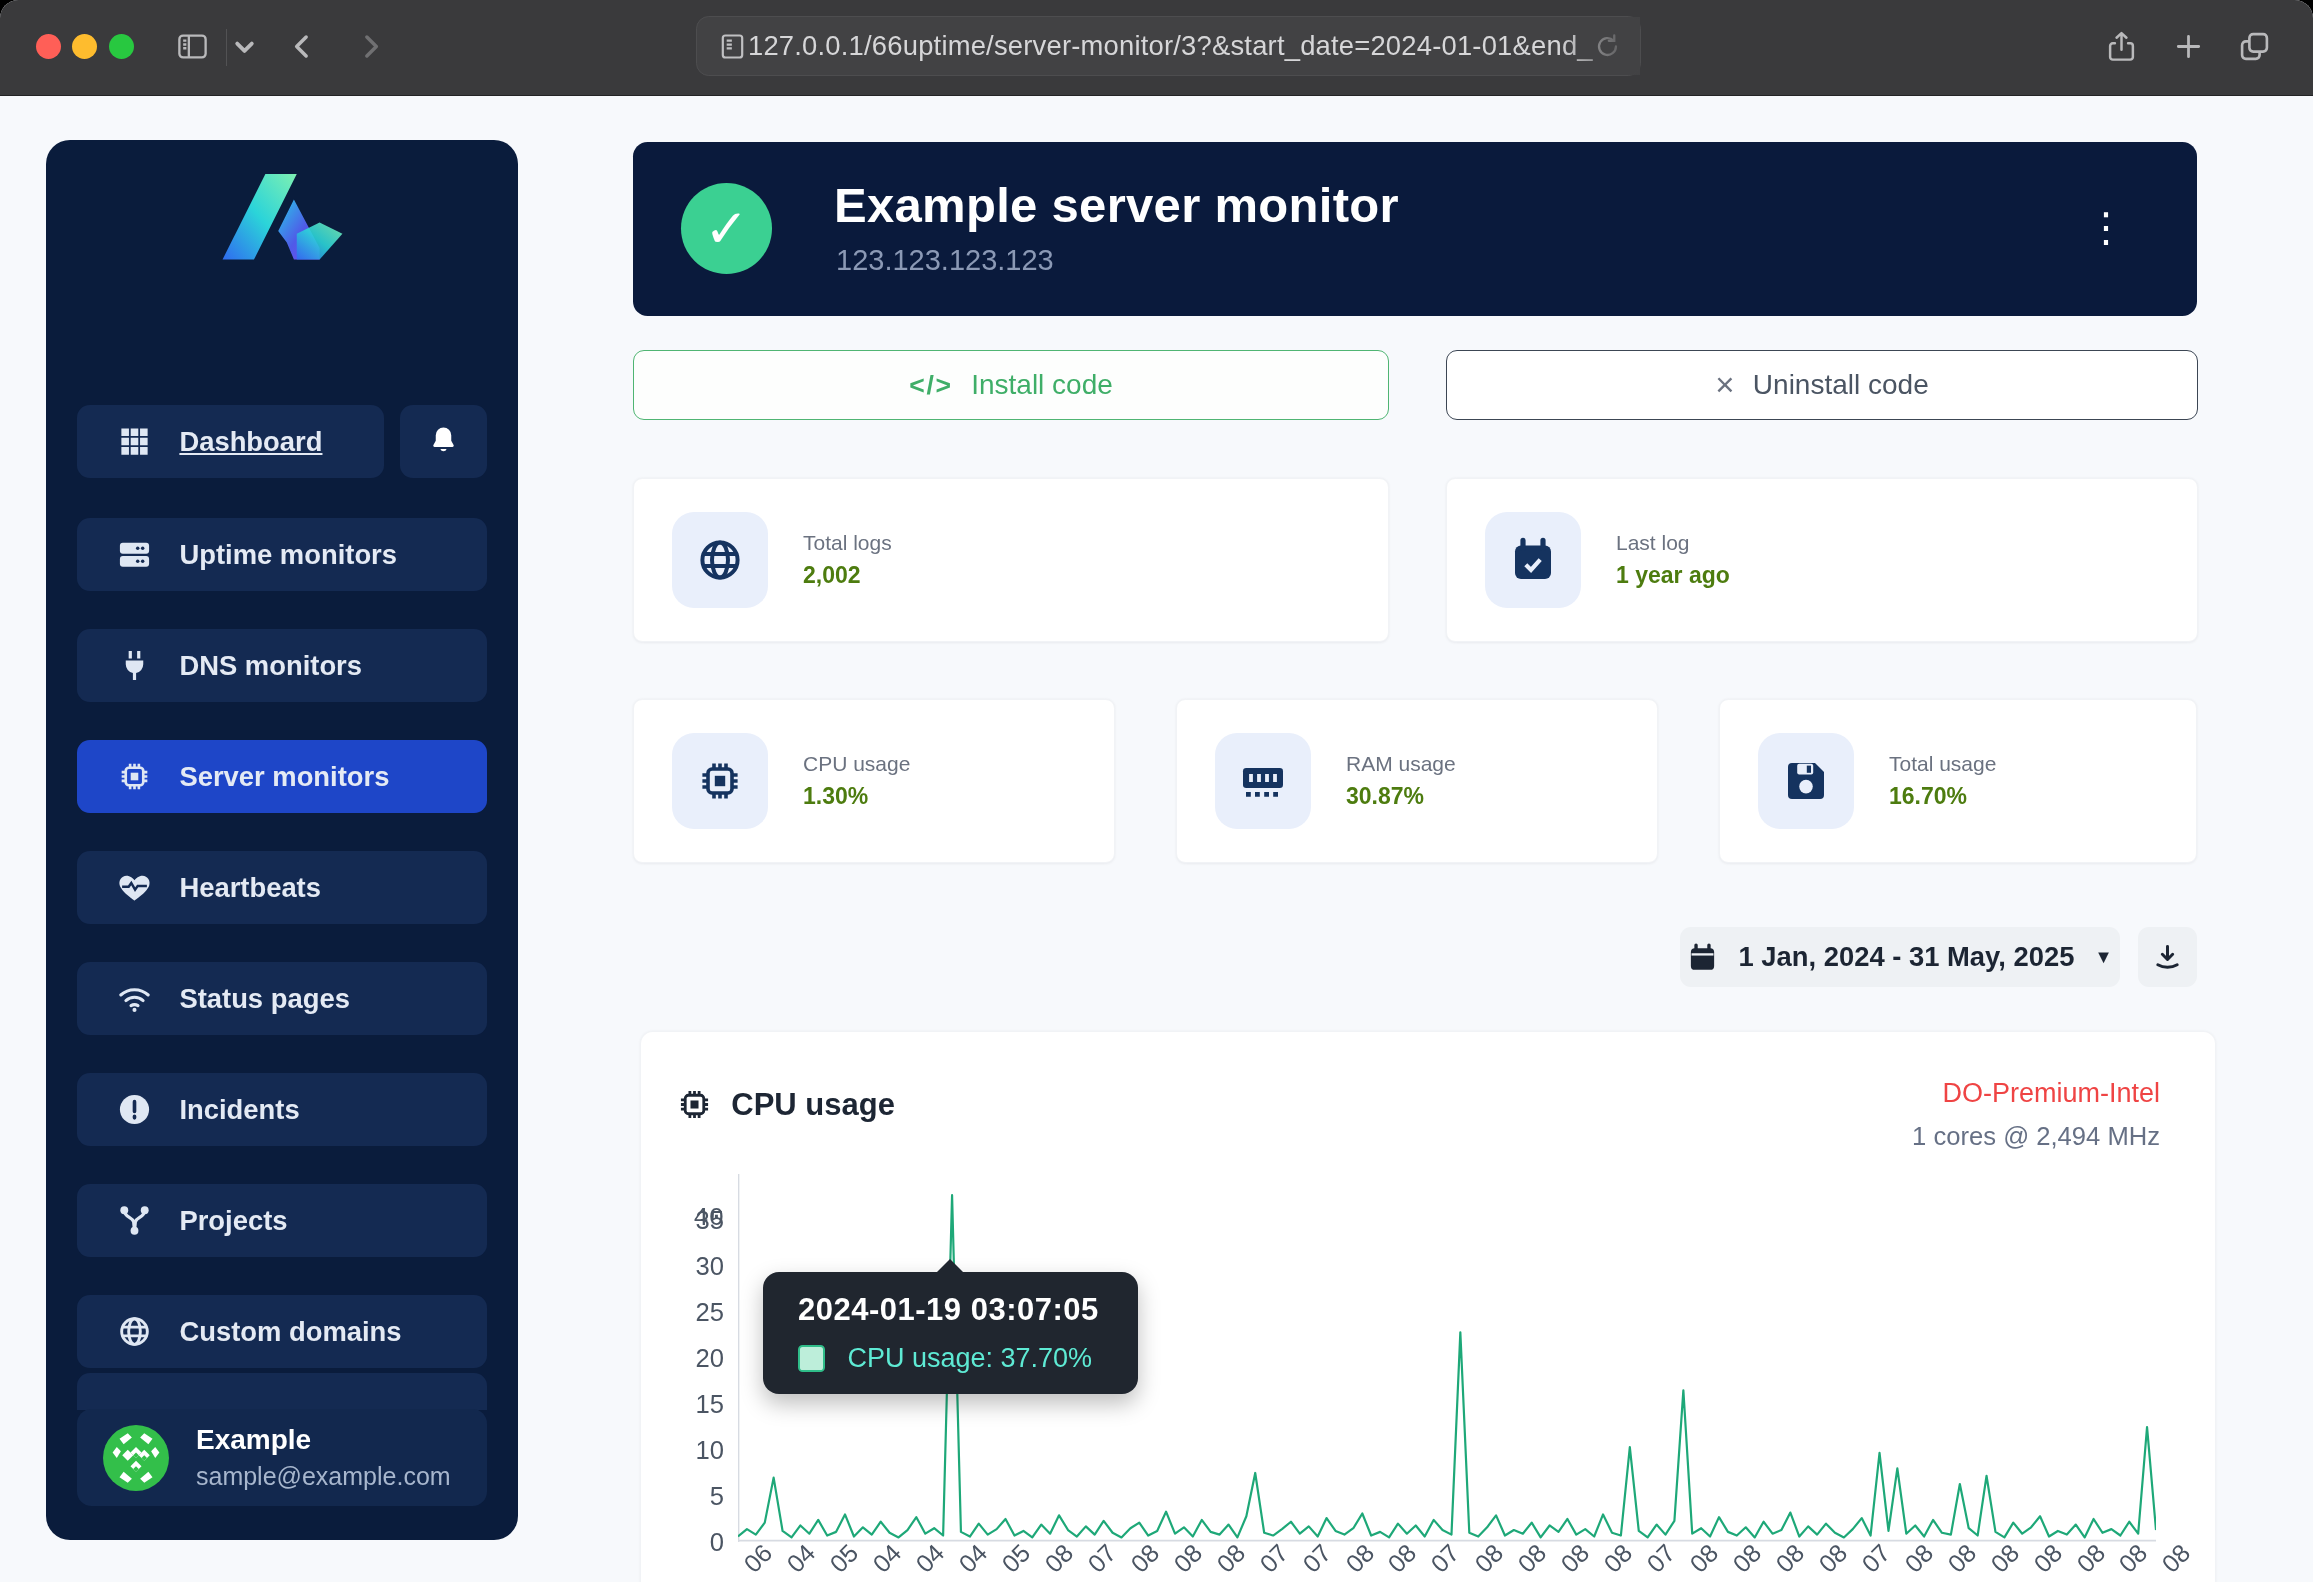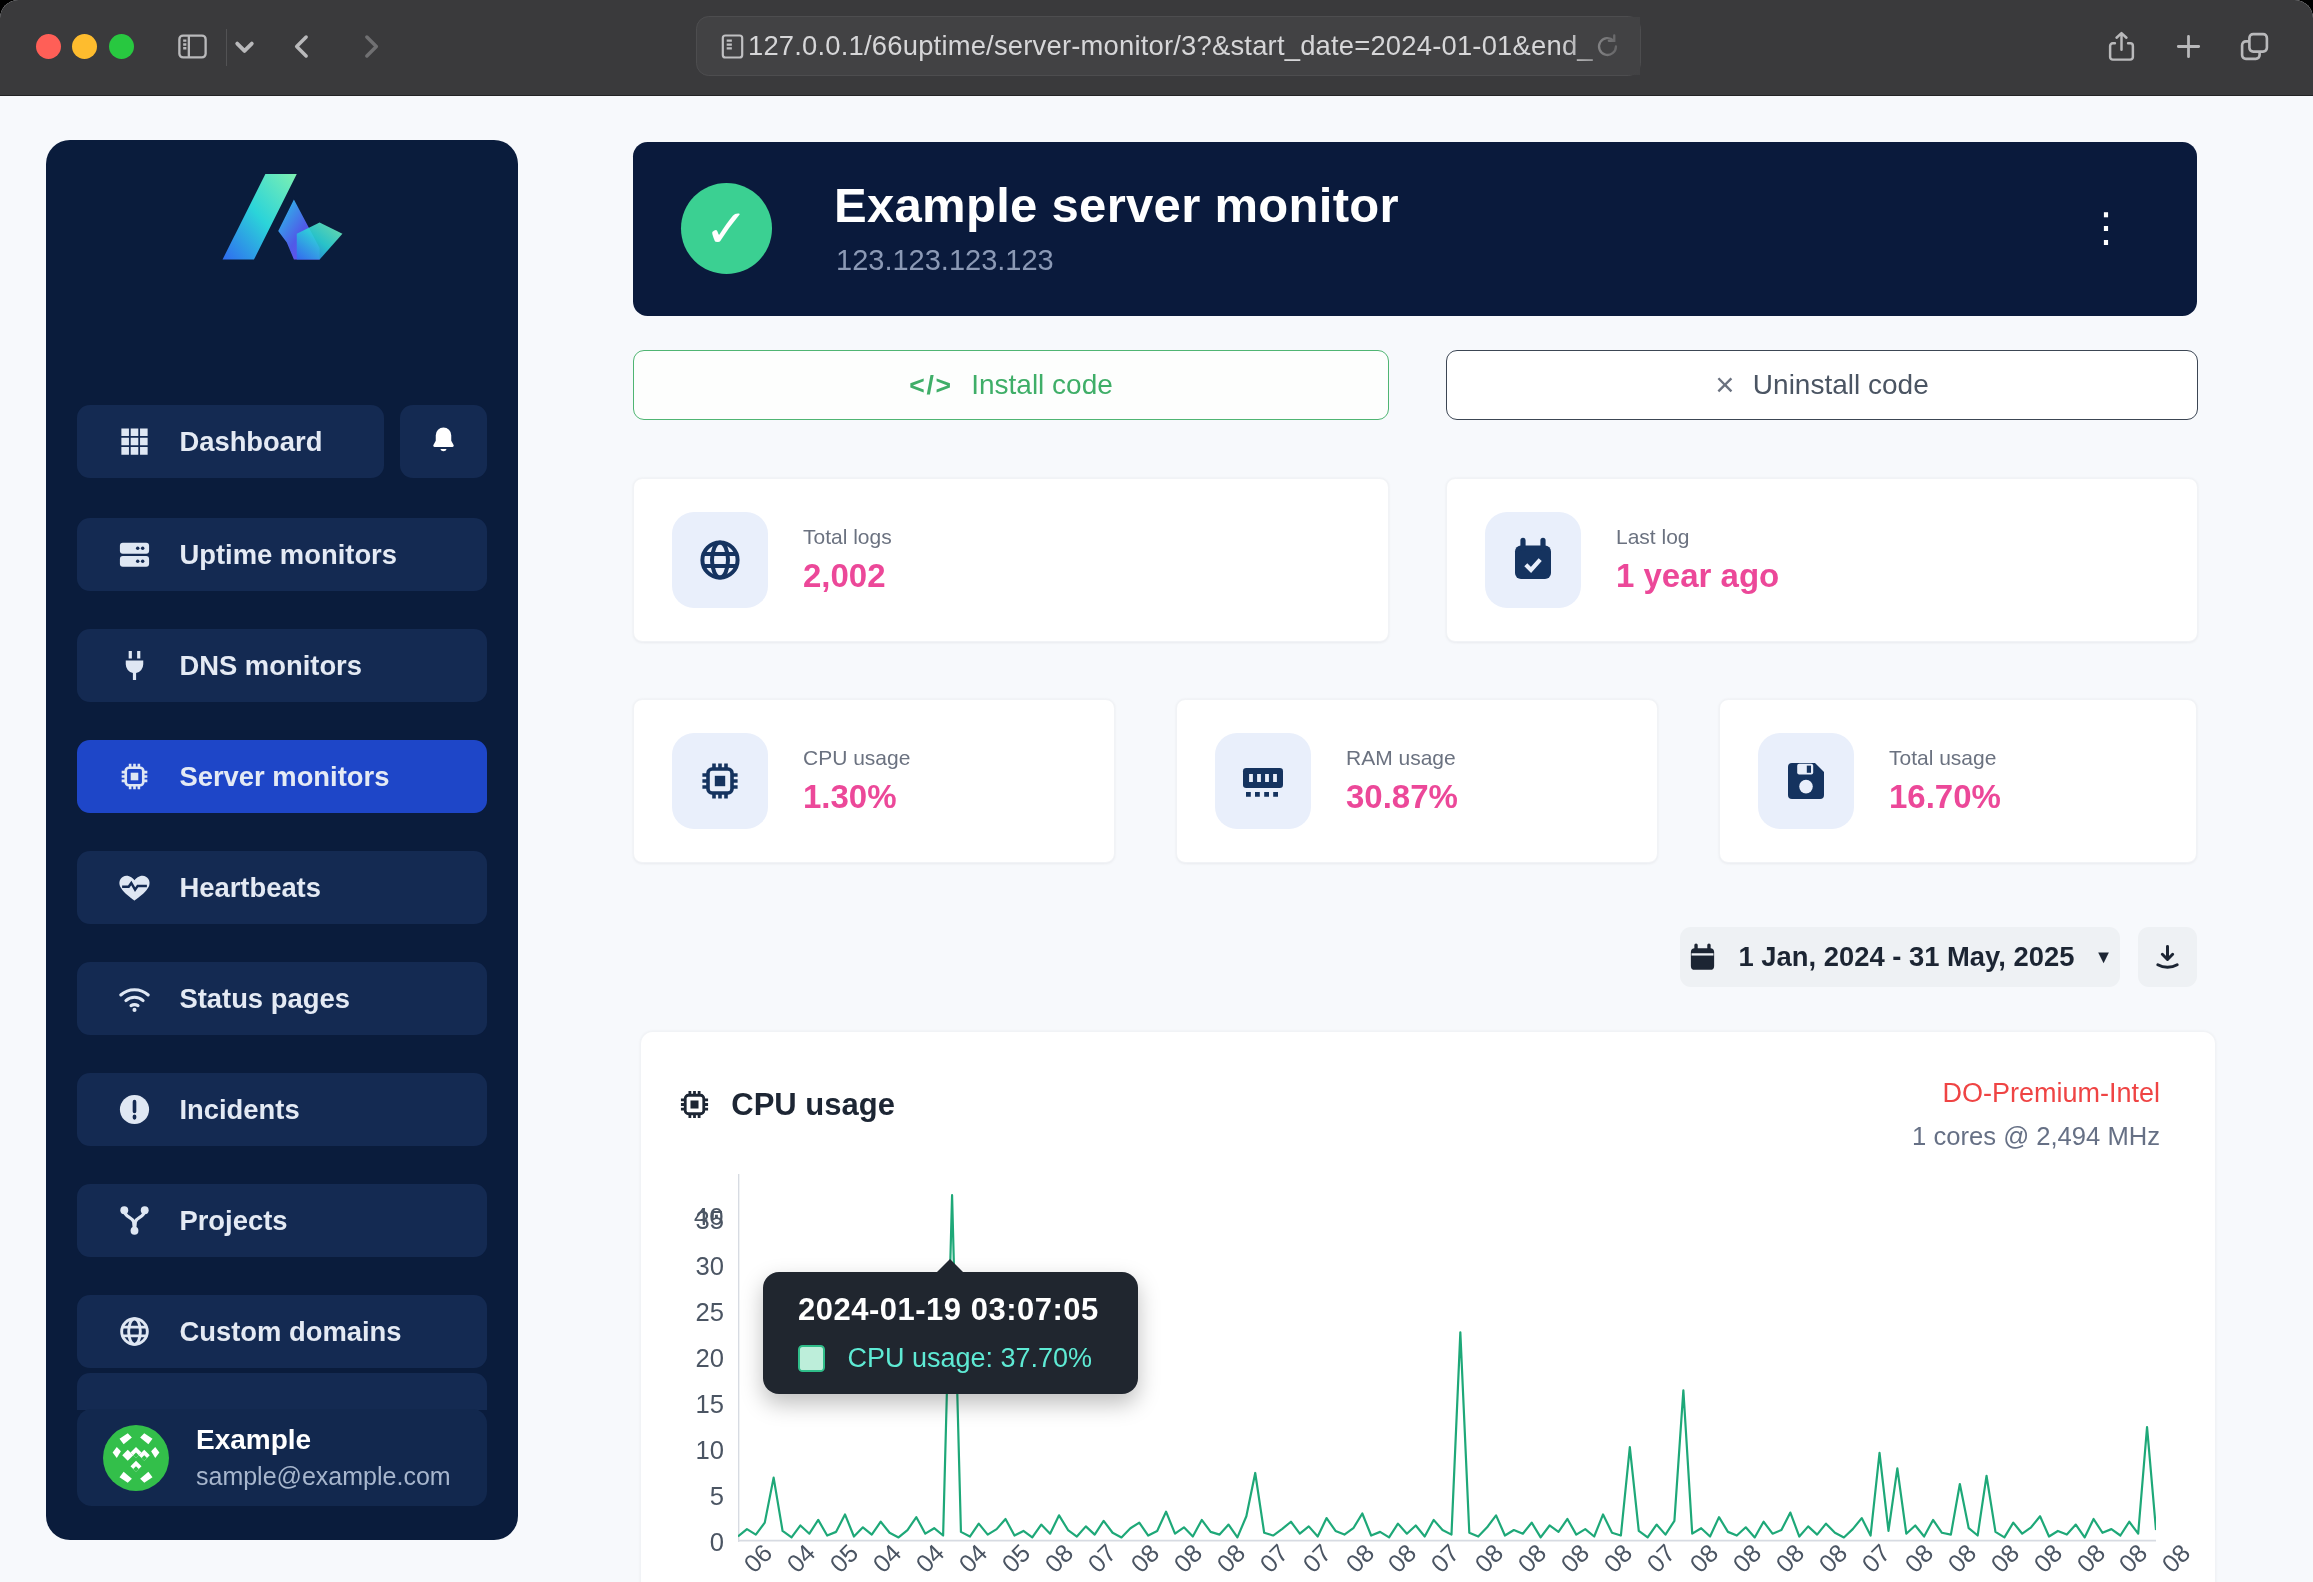--- a/index.html
+++ b/index.html
@@ -24,21 +24,21 @@
   
   .sidebar { position:absolute; left:46px; top:140px; width:472px; height:1400px; background:#0a1c3c; border-radius:24px; overflow:hidden; }
   .logo { position:absolute; left:0; top:25.6px; width:472px; display:flex; justify-content:center; }
   .side-nav { position:absolute; left:31px; top:265px; width:410px; }
   .dash-row { display:flex; gap:16.4px; margin-bottom:40px; }
   .side-item { height:73px; background:#142a52; border-radius:12.8px; display:flex; align-items:center; padding-left:40px;
     color:#e4eaf4; font-size:27.4px; font-weight:bold; margin-bottom:38px; cursor:pointer; }
   .side-item.active { background:#1e46c8; }
   .si-icon { width:35px; height:35px; margin-right:27.4px; display:flex; color:#dfe7f3; flex:0 0 auto; }
   .si-icon svg { width:35px; height:35px; }
-  .dash-item { flex:1; margin-bottom:0; }
+  .dash-item { flex:1; margin-bottom:0;text-decoration:underline; }
   .bell-btn { width:87px; height:73px; background:#142a52; border-radius:12.8px; display:flex; align-items:center; justify-content:center; color:#fff; cursor:pointer; }
   .bell-btn svg { width:31px; height:31px; }
   .sliver { position:absolute; left:31px; top:1233px; width:410px; height:37px; background:#142a52; border-radius:12.8px 12.8px 0 0; }
   .user-card { position:absolute; left:31px; top:1269px; width:410px; height:97px; background:#12284e; border-radius:14.6px;
     display:flex; align-items:center; padding-left:25.6px; cursor:pointer; }
   .avatar { width:66px; height:66px; border-radius:50%; flex:0 0 auto; }
   .user-meta { margin-left:27.4px; }
   .user-name { color:#fff; font-size:28px; font-weight:bold; }
   .user-email { color:#a7b6cd; font-size:25px; margin-top:5.5px; }
 
@@ -59,21 +59,21 @@
   .btn-uninstall .x-ic { font-size:33px; color:#6b7280; }
 
   
   .stat-card { position:absolute; background:#fff; border-radius:9.1px; box-shadow:0 0.9px 2.7px rgba(16,24,40,.06); border:0.9px solid #f1f3f6;
     display:flex; align-items:center; padding-left:38px; }
   .stat-ic { width:96px; height:96px; border-radius:22px; background:#e9effb; display:flex; align-items:center; justify-content:center;
     color:#15335f; flex:0 0 auto; }
   .stat-ic svg { width:48px; height:48px; }
   .stat-meta { margin-left:35px; }
   .stat-label { color:#6b7280; font-size:21px; }
-  .stat-value { color:#ec4899; font-size:33px; font-weight:bold; margin-top:7.3px; }
+  .stat-value { color:#4d7c0f; font-size:23px; font-weight:bold; margin-top:7.3px; }
 
   
   .range-btn { position:absolute; left:1680px; top:927px; width:440px; height:60px; background:#eef1f4; border-radius:11px;
     display:flex; align-items:center; justify-content:center; gap:20px; color:#1c2533; font-size:27.4px; font-weight:bold; cursor:pointer; }
   .range-btn svg { width:31px; height:31px; }
   .caret { font-size:18.3px; color:#1c2533; }
   .dl-btn { position:absolute; left:2138px; top:927px; width:59px; height:60px; background:#eef1f4; border-radius:11px;
     display:flex; align-items:center; justify-content:center; color:#1c2533; cursor:pointer; }
   .dl-btn svg { width:31px; height:31px; }
 

